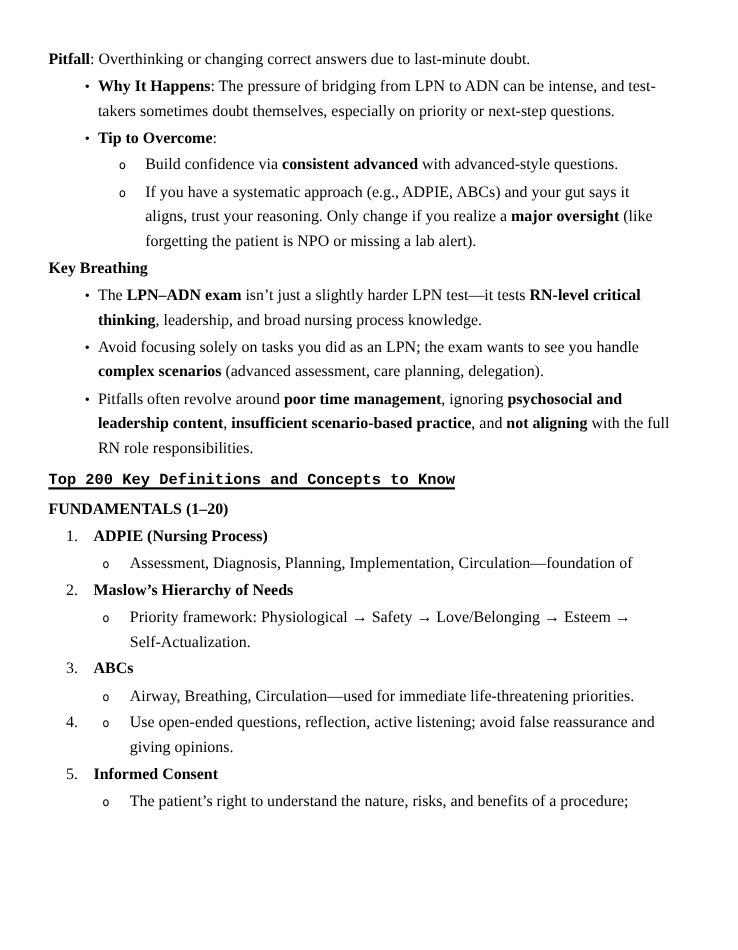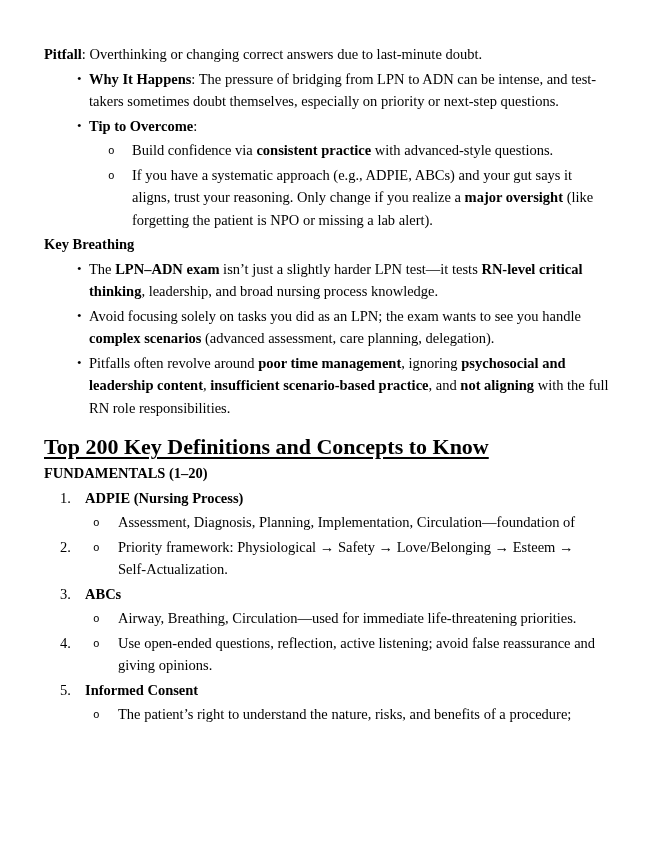--- a/index.html
+++ b/index.html
@@ -26,24 +26,25 @@
     position: relative;
     margin: 0 0 2px 0;
     white-space: nowrap;
   }
   .block.body   { padding-left: 0; }
   .block.bullet { padding-left: 45px; }
   .block.sub    { padding-left: 88px; }
   .block.num    { padding-left: 41px; }
   .block.numsub { padding-left: 74px; }
   .block.h1 {
-    font-size: 22px;
+    font-size: 14px;
     line-height: 26px;
     font-weight: bold;
-    margin: 15px 0 2px 0;
+    margin: 5px 0 2px 0;
+    font-family: Liberation Mono, monospace;
   }
   .marker {
     position: absolute;
     top: 0;
   }
   .m-bullet { left: 33px; font-size: 13px; }
   .m-sub    { left: 64px; font-family: "DejaVu Sans Mono", monospace; font-size: 11px; top: 1px; }
   .m-num    { left: 16px; }
   .m-numsub { left: 49px; font-family: "DejaVu Sans Mono", monospace; font-size: 11px; top: 1px; }
   .b { font-weight: 700; }
@@ -62,31 +63,31 @@
   }
 </style>
 </head>
 <body>
 
 <div class="viewport" style="background: rgb(255, 255, 255); color: rgb(0, 0, 0);">
   <div class="doc">
       <div class="block body"><span class="b">Pitfall</span><span>: Overthinking or changing correct answers due to last-minute doubt.</span></div>
       <div class="block bullet"><span class="marker m-bullet">•</span><span class="b">Why It Happens</span><span>: The pressure of bridging from LPN to ADN can be intense, and test-</span><br><span>takers sometimes doubt themselves, especially on priority or next-step questions.</span></div>
       <div class="block bullet"><span class="marker m-bullet">•</span><span class="b">Tip to Overcome</span><span>:</span></div>
-      <div class="block sub"><span class="marker m-sub">o</span><span>Build confidence via </span><span class="b">consistent practice</span><span> with advanced-style questions.</span></div>
+      <div class="block sub"><span class="marker m-sub">o</span><span>Build confidence via </span><span class="b">consistent advanced</span><span> with advanced-style questions.</span></div>
       <div class="block sub"><span class="marker m-sub">o</span><span>If you have a systematic approach (e.g., ADPIE, ABCs) and your gut says it</span><br><span>aligns, trust your reasoning. Only change if you realize a </span><span class="b">major oversight</span><span> (like</span><br><span>forgetting the patient is NPO or missing a lab alert).</span></div>
       <div class="block body"><span class="b">Key Breathing</span></div>
       <div class="block bullet"><span class="marker m-bullet">•</span><span>The </span><span class="b">LPN–ADN exam</span><span> isn’t just a slightly harder LPN test—it tests </span><span class="b">RN-level critical</span><br><span class="b">thinking</span><span>, leadership, and broad nursing process knowledge.</span></div>
       <div class="block bullet"><span class="marker m-bullet">•</span><span>Avoid focusing solely on tasks you did as an LPN; the exam wants to see you handle</span><br><span class="b">complex scenarios</span><span> (advanced assessment, care planning, delegation).</span></div>
       <div class="block bullet"><span class="marker m-bullet">•</span><span>Pitfalls often revolve around </span><span class="b">poor time management</span><span>, ignoring </span><span class="b">psychosocial and</span><br><span class="b">leadership content</span><span>, </span><span class="b">insufficient scenario-based practice</span><span>, and </span><span class="b">not aligning</span><span> with the full</span><br><span>RN role responsibilities.</span></div>
       <div class="block h1"><span class="b u">Top 200 Key Definitions and Concepts to Know</span></div>
       <div class="block body"><span class="b">FUNDAMENTALS (1–20)</span></div>
       <div class="block num"><span class="marker m-num">1.</span><span class="b">ADPIE (Nursing Process)</span></div>
       <div class="block numsub"><span class="marker m-numsub">o</span><span>Assessment, Diagnosis, Planning, Implementation, Circulation—foundation of</span><br></div>
-      <div class="block num"><span class="marker m-num">2.</span></div>
+      <div class="block num"><span class="marker m-num">2.</span><span class="b">Maslow’s Hierarchy of Needs</span></div>
       <div class="block numsub"><span class="marker m-numsub">o</span><span>Priority framework: Physiological → Safety → Love/Belonging → Esteem →</span><br><span>Self-Actualization.</span></div>
       <div class="block num"><span class="marker m-num">3.</span><span class="b">ABCs</span></div>
       <div class="block numsub"><span class="marker m-numsub">o</span><span>Airway, Breathing, Circulation—used for immediate life-threatening priorities.</span></div>
       <div class="block num"><span class="marker m-num">4.</span></div>
       <div class="block numsub"><span class="marker m-numsub">o</span><span>Use open-ended questions, reflection, active listening; avoid false reassurance and</span><br><span>giving opinions.</span></div>
       <div class="block num"><span class="marker m-num">5.</span><span class="b">Informed Consent</span></div>
       <div class="block numsub"><span class="marker m-numsub">o</span><span>The patient’s right to understand the nature, risks, and benefits of a procedure;</span><br></div>
     </div>
   <div class="bottom-bar" style="background: rgb(30, 58, 95);"></div>
 </div>

